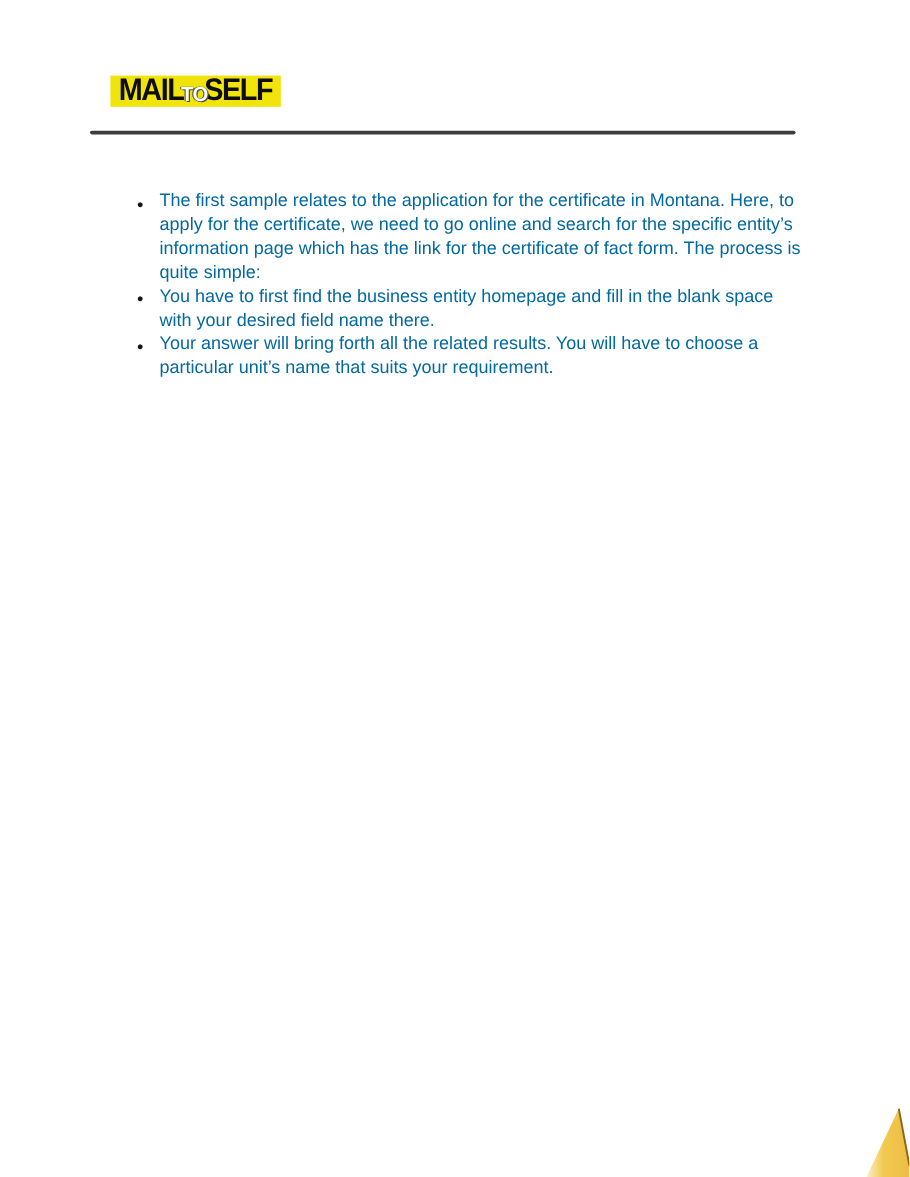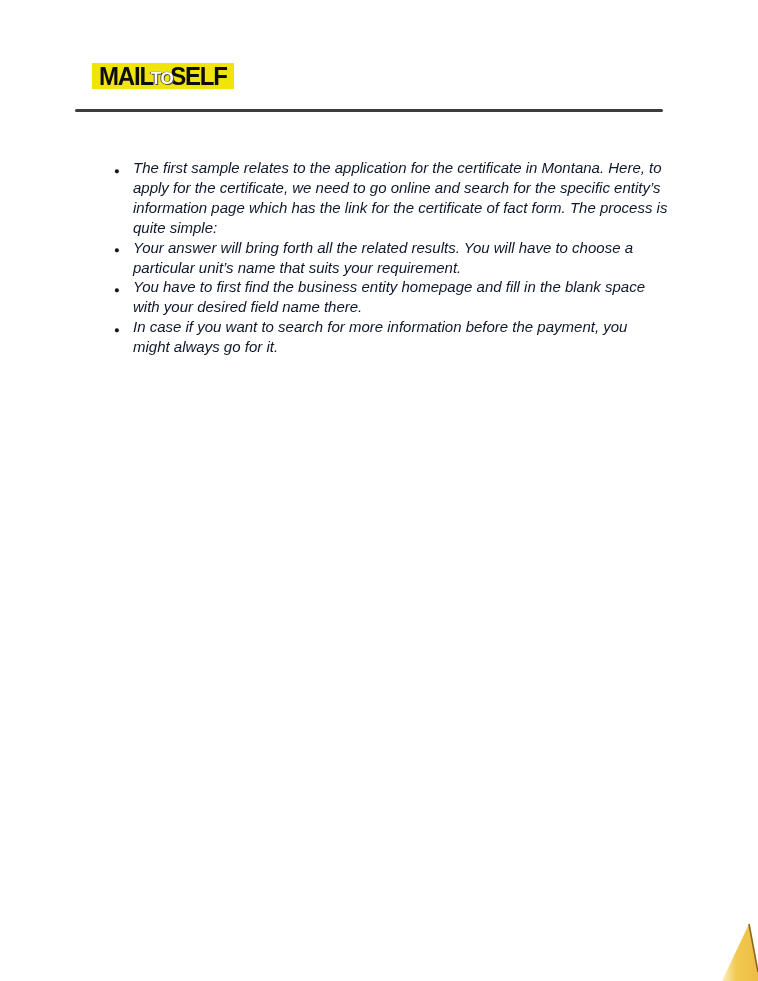--- a/index.html
+++ b/index.html
@@ -58,24 +58,23 @@
     left: 112px; top: 158px;
     width: 556px;
   }
   .bullets ul {
     margin: 0; padding: 0;
     list-style: none;
   }
   .bullets li {
     position: relative;
     padding-left: 21px;
-    font-style: italic;
     font-size: 15px;
     line-height: 19.9px;
-    color: #0f172a;
+    color: #0369a1;
   }
   .bullets li::before {
     content: "\25CF";
     position: absolute;
     left: 2px; top: 2.5px;
     font-size: 9.5px;
     font-style: normal;
     color: #141414;
   }
   
@@ -94,23 +93,22 @@
     <span class="logo-word">MAIL</span>
     <span class="logo-to">TO</span>
     <span class="logo-word">SELF</span>
   </div>
 
   <div class="divider"></div>
 
   <div class="bullets">
     <ul>
       <li>The first sample relates to the application for the certificate in Montana. Here, to apply for the certificate, we need to go online and search for the specific entity’s information page which has the link for the certificate of fact form. The process is quite simple:</li>
+      <li>You have to first find the business entity homepage and fill in the blank space with your desired field name there.</li>
       <li>Your answer will bring forth all the related results. You will have to choose a particular unit’s name that suits your requirement.</li>
-      <li>You have to first find the business entity homepage and fill in the blank space with your desired field name there.</li>
-      <li>In case if you want to search for more information before the payment, you might always go for it.</li>
     </ul>
   </div>
 
   <svg class="corner-decoration" width="40" height="58" viewBox="0 0 40 58" xmlns="http://www.w3.org/2000/svg">
     <defs>
       <linearGradient id="cornerGrad" x1="0" y1="0" x2="1" y2="0">
         <stop offset="0%" stop-color="#FBEFC4"></stop>
         <stop offset="40%" stop-color="#F2C94F"></stop>
         <stop offset="100%" stop-color="#EDBC45"></stop>
       </linearGradient>

